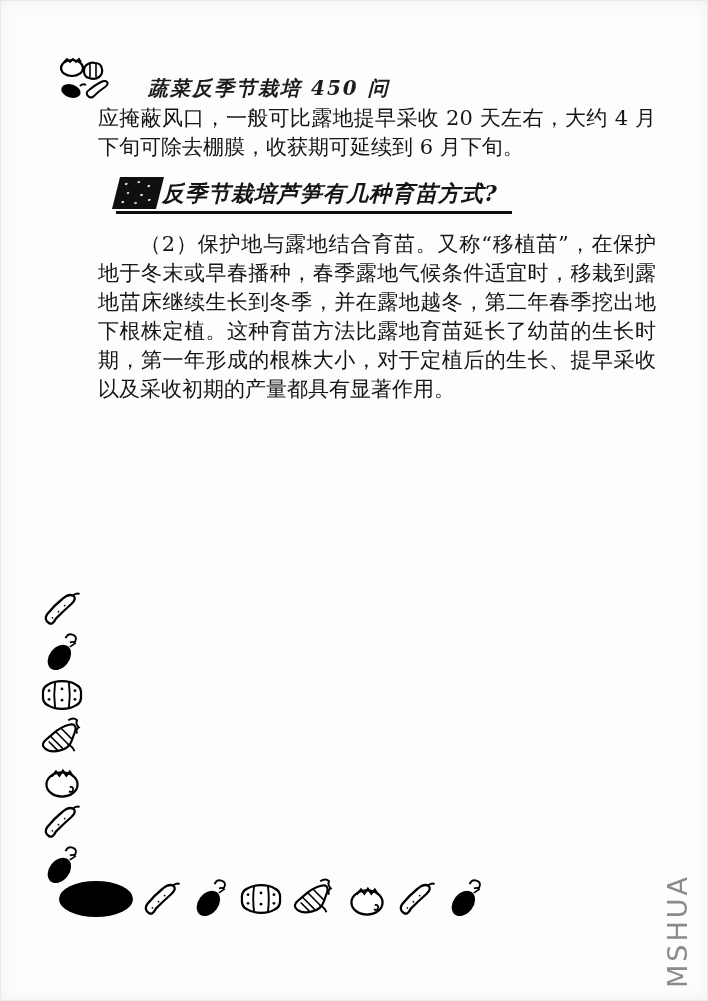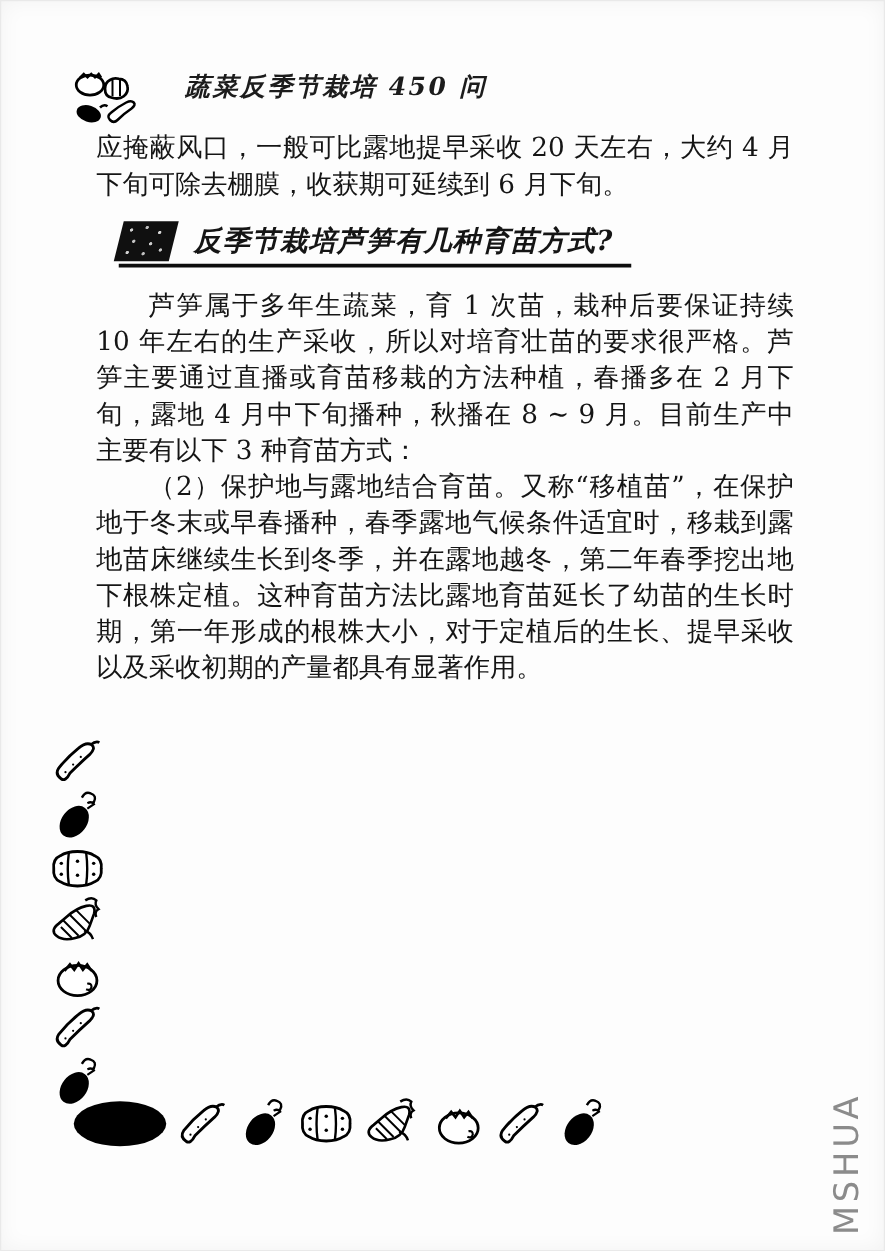--- a/index.html
+++ b/index.html
@@ -3,34 +3,34 @@
 <meta charset="utf-8">
 <style>
   html,body{margin:0;padding:0;background:#fff;}
   .page{
     position:relative;width:708px;height:1001px;margin:0 auto;
     background:#fdfdfd;overflow:hidden;
     box-shadow:inset 0 0 0 1px #e9e9e9, inset 0 0 18px rgba(0,0,0,0.05);
     font-family:"DejaVu Serif","Liberation Serif",serif;color:#111;
   }
   
-  .hdr{position:absolute;top:56px;left:58px;display:flex;align-items:flex-start;gap:16px;}
+  .hdr{position:absolute;top:56px;left:58px;display:flex;align-items:flex-end;gap:16px;}
   .hdr .logo svg{display:block;}
   .hdr .title{font-style:italic;font-size:20px;letter-spacing:2px;font-weight:bold;color:#1c1c1c;}
   
   .textcol{
-    position:absolute;left:77px;top:104px;width:558px;
+    position:absolute;left:98px;top:104px;width:558px;
     font-size:21px;line-height:29px;text-align:justify;text-justify:inter-character;
     color:#151515;
   }
   .textcol p{margin:0;}
   .indent{text-indent:2em;}
   
   .qhead{
-    margin:15px 0 16px 18px;display:inline-flex;align-items:flex-end;gap:16px;
+    margin:15px 0 16px 18px;display:inline-flex;align-items:flex-end;gap:2px;
     border-bottom:3px solid #0d0d0d;padding-right:14px;padding-bottom:2px;
   }
   .qbox{
     width:44px;height:32px;background:#101010;transform:skewX(-14deg);
     background-image:
       radial-gradient(circle at 8px 7px,#cfcfcf 1px,transparent 1.6px),
       radial-gradient(circle at 20px 5px,#bdbdbd 1px,transparent 1.6px),
       radial-gradient(circle at 31px 9px,#d6d6d6 1px,transparent 1.6px),
       radial-gradient(circle at 12px 16px,#c4c4c4 1px,transparent 1.6px),
       radial-gradient(circle at 26px 18px,#cccccc 1px,transparent 1.6px),
@@ -78,21 +78,20 @@
   </div>
 
   <div class="textcol">
     <p>应掩蔽风口，一般可比露地提早采收 20 天左右，大约 4 月下旬可除去棚膜，收获期可延续到 6 月下旬。</p>
 
     <div class="qhead">
       <span class="qbox"></span>
       <span class="qtext">反季节栽培芦笋有几种育苗方式?</span>
     </div>
 
-    <p class="indent">芦笋属于多年生蔬菜，育 1 次苗，栽种后要保证持续 10 年左右的生产采收，所以对培育壮苗的要求很严格。芦笋主要通过直播或育苗移栽的方法种植，春播多在 2 月下旬，露地 4 月中下旬播种，秋播在 8 ~ 9 月。目前生产中主要有以下 3 种育苗方式：</p>
     <p class="indent">（2）保护地与露地结合育苗。又称“移植苗”，在保护地于冬末或早春播种，春季露地气候条件适宜时，移栽到露地苗床继续生长到冬季，并在露地越冬，第二年春季挖出地下根株定植。这种育苗方法比露地育苗延长了幼苗的生长时期，第一年形成的根株大小，对于定植后的生长、提早采收以及采收初期的产量都具有显著作用。</p>
   </div>
 
   <div class="margin-icons">
       <svg width="42" height="42" viewBox="0 0 48 48">
     <path d="M9 40 Q3 36 7 30 Q15 20 25 12 Q32 6 37 9 Q41 12 35 18 Q26 26 17 35 Q13 43 9 40 Z" fill="#fff" stroke="#000" stroke-width="2.6"></path>
     <path d="M36 9 q5 -4 8 -2" stroke="#000" stroke-width="2.4" fill="none"></path>
     <circle cx="13" cy="34" r="1" fill="#000"></circle>
         <circle cx="20" cy="27" r="1" fill="#000"></circle>
         <circle cx="27" cy="20" r="1" fill="#000"></circle>

